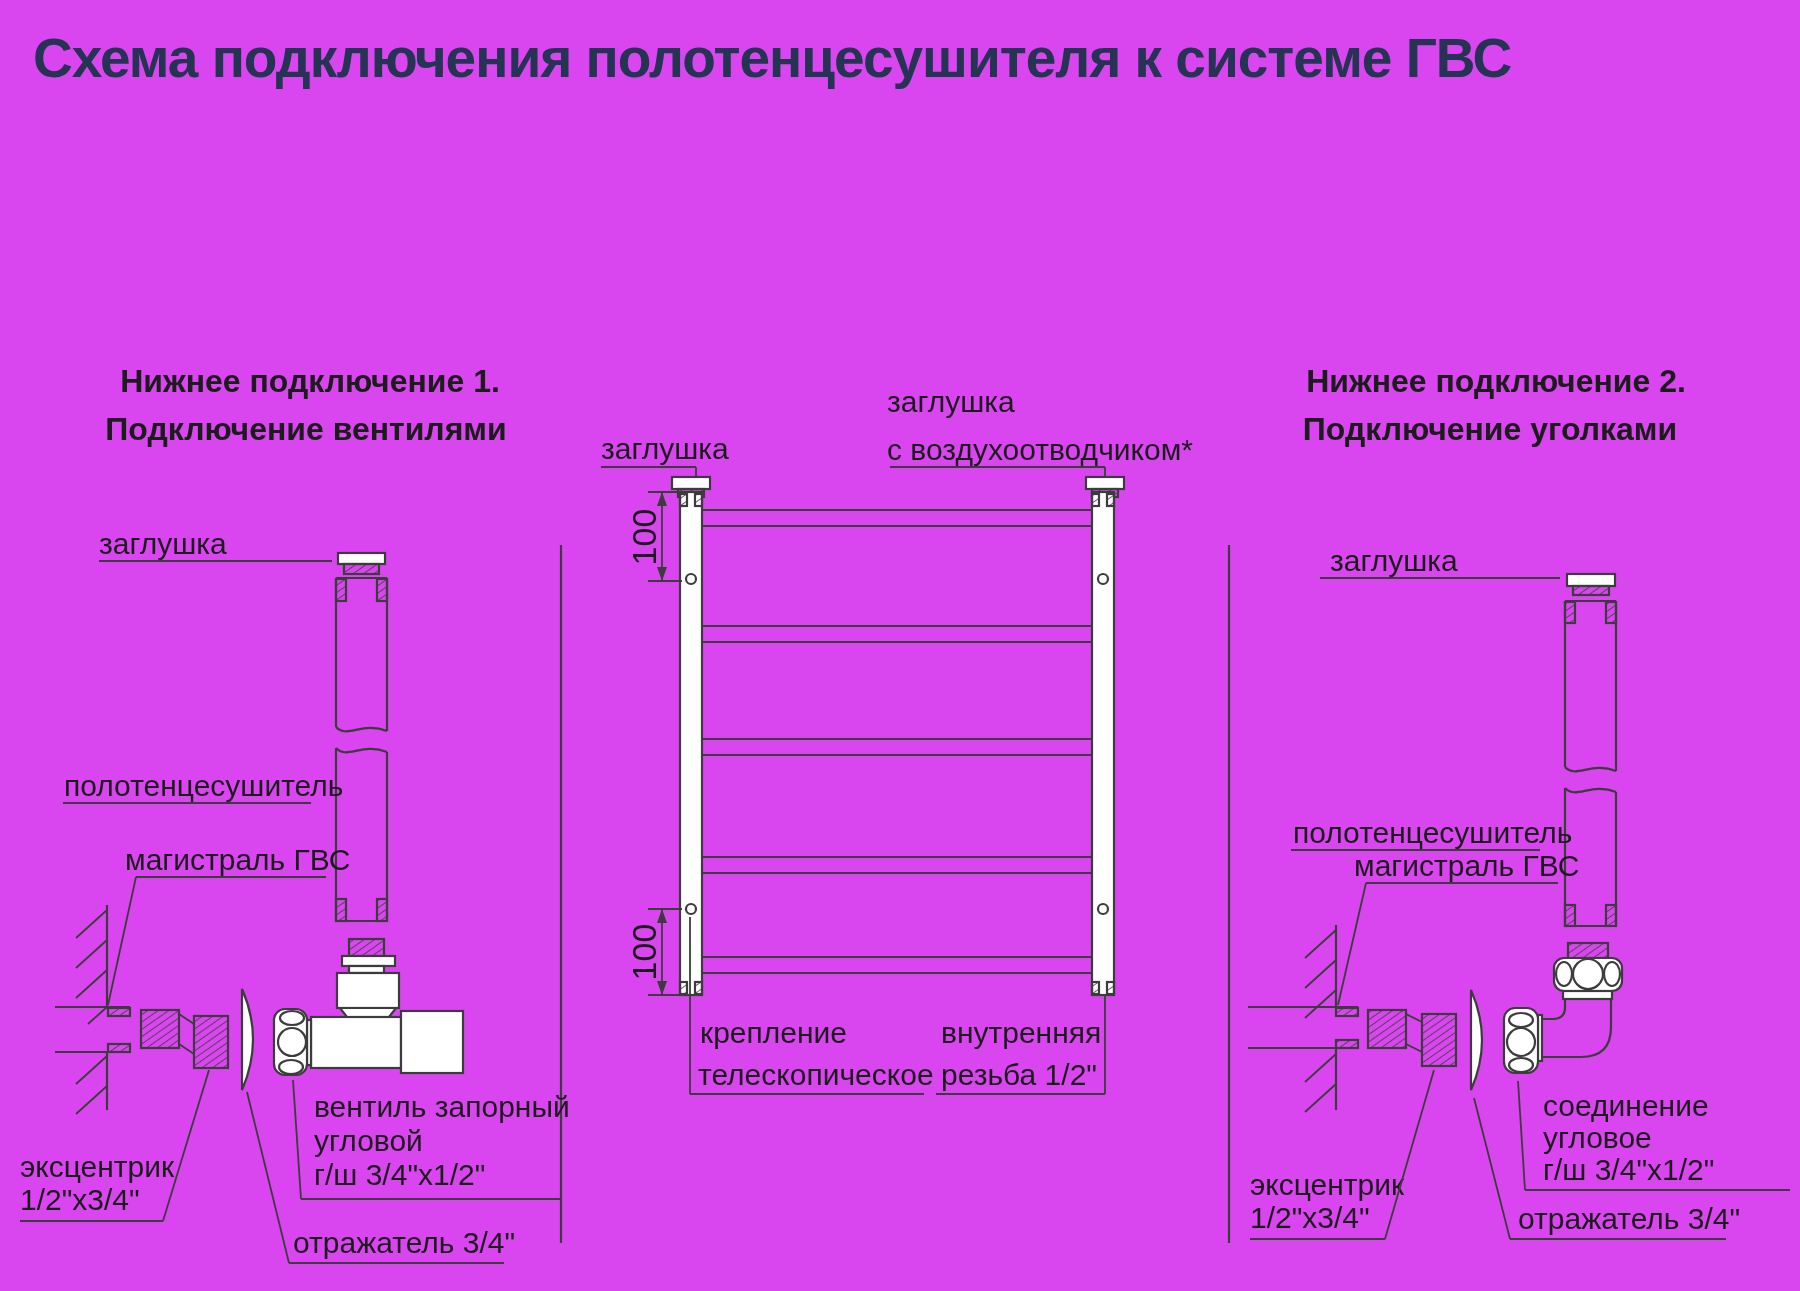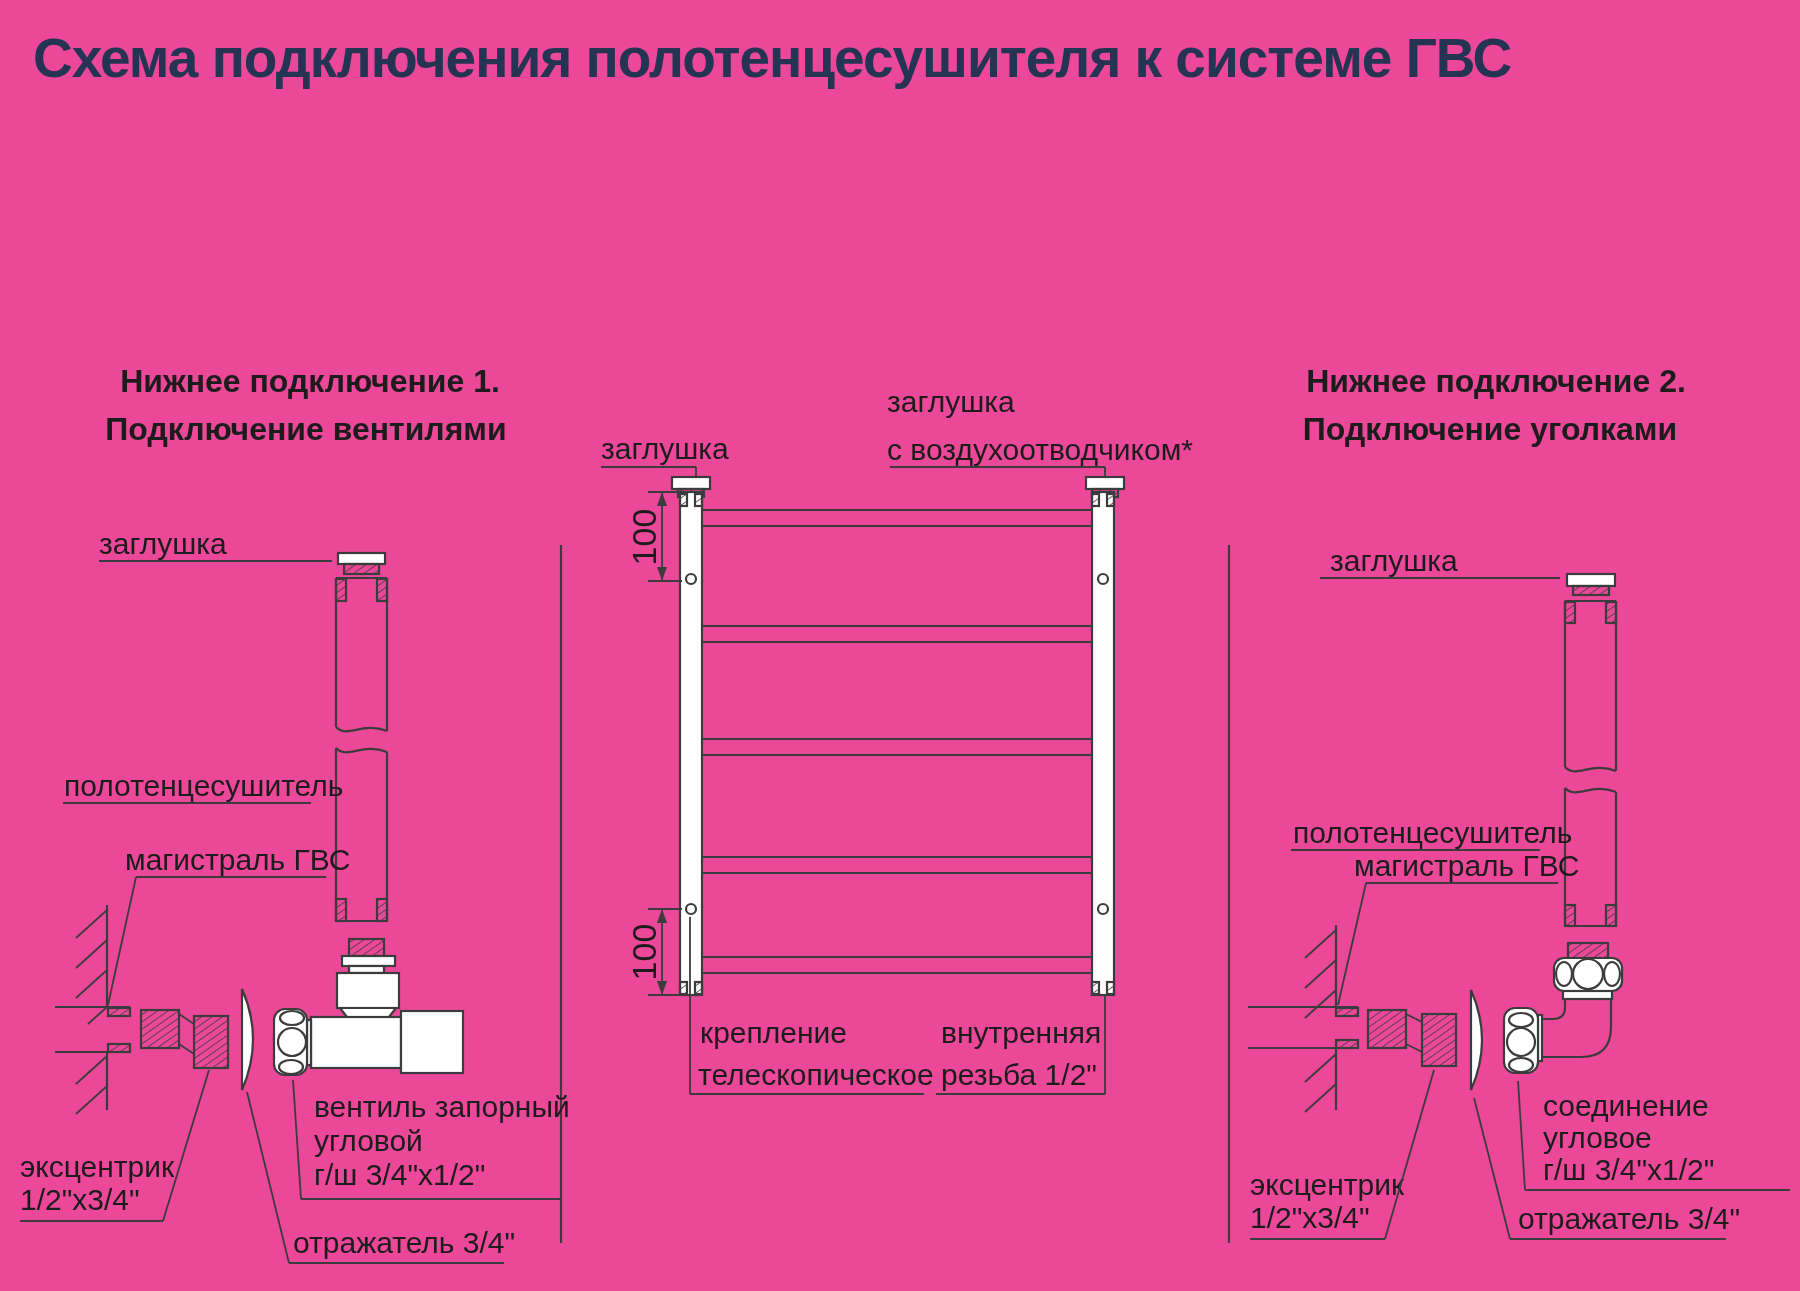--- a/index.html
+++ b/index.html
@@ -1,16 +1,16 @@
 <!DOCTYPE html>
 <html><head>
 <meta charset="utf-8">
 <style>
   html,body{margin:0;padding:0;background:#ffffff;}
-  .page{position:relative;width:1800px;height:1291px;background:#ec4899;
+  .page{position:relative;width:1800px;height:1291px;background:#d946ef;
         font-family:"Liberation Sans",sans-serif;overflow:hidden;}
   .title{position:absolute;left:33px;top:26px;margin:0;font-size:55px;font-weight:bold;
          color:#253452;letter-spacing:-1px;white-space:nowrap;}
   svg.scheme{position:absolute;left:0;top:0;}
   svg.scheme text{font-family:"Liberation Sans",sans-serif;fill:#1c1c1c;}
   .lbl{font-size:30px;}
   .hdr{font-size:32px;font-weight:bold;fill:#1f1f1f;}
   .dim{font-size:34px;}
   .st line,.st path,.st rect,.st circle,.st ellipse,.st polyline,.st polygon{
       stroke:#3c3c3c;stroke-width:2.2;fill:none;}

